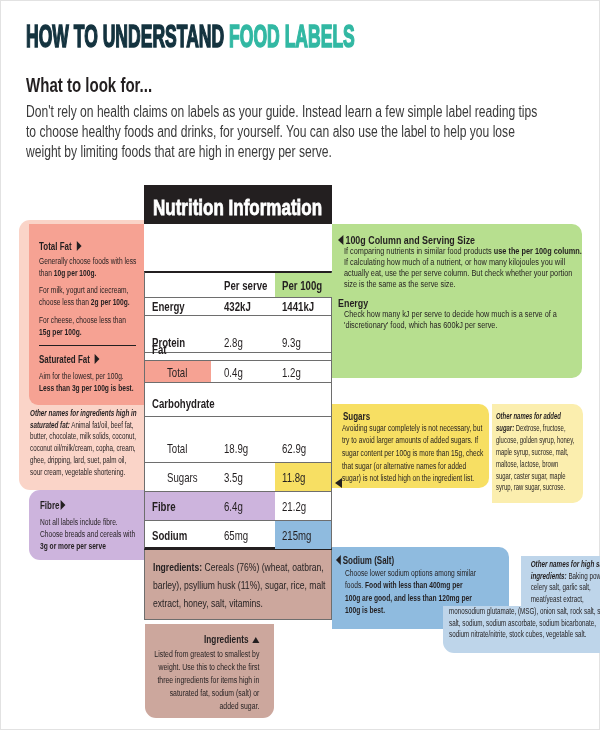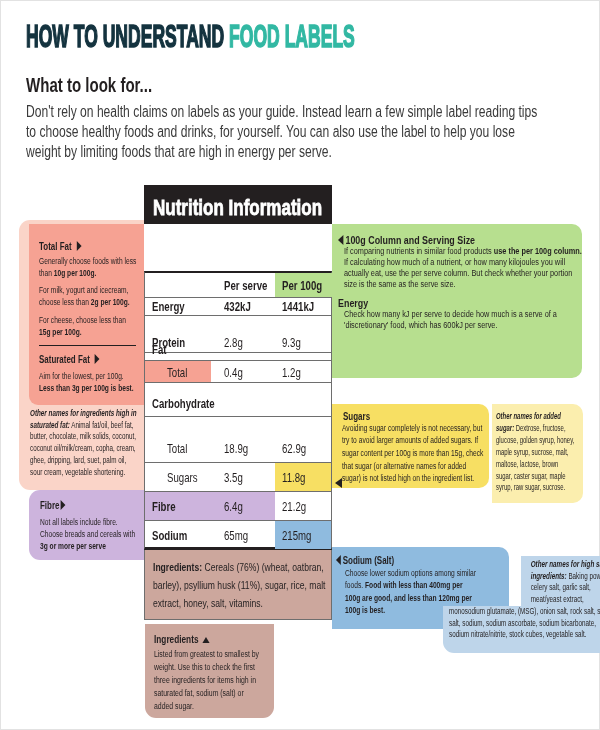--- a/index.html
+++ b/index.html
@@ -68,21 +68,21 @@
   
   .leftfatwrap{position:absolute;left:19px;top:220px;width:125px;height:270px;background:#fad4c8;
                border-radius:11px 0 0 11px;box-sizing:border-box;}
   .leftfat{position:absolute;left:29px;top:224px;width:115px;height:181px;background:#f6a293;
            border-radius:0 0 0 9px;box-sizing:border-box;}
   .othersat{position:absolute;left:19px;top:408px;width:125px;box-sizing:border-box;}
   .sep{height:0;border-top:1px solid #231f20;}
   .fibrebox{position:absolute;left:29px;top:490px;width:115px;height:70px;background:#cdb4dd;
             border-radius:11px 0 0 11px;box-sizing:border-box;}
   .ingcall{position:absolute;left:145px;top:624px;width:129px;height:94px;background:#cca79d;
-           border-radius:0 0 11px 11px;box-sizing:border-box;}
+           border-radius:0 0 11px 11px;box-sizing:border-box;text-align:right;}
   
   .greenbox{position:absolute;left:332px;top:224px;width:250px;height:154px;background:#b7df8f;
             border-radius:0 10px 10px 0;box-sizing:border-box;}
   .sugbox{position:absolute;left:332px;top:404px;width:157px;height:84px;background:#f7df63;
           border-radius:0 10px 10px 0;box-sizing:border-box;}
   .sugother{position:absolute;left:492px;top:404px;width:91px;height:99px;background:#fbeeae;
             border-radius:0 10px 10px 0;box-sizing:border-box;}
   .sodbox{position:absolute;left:332px;top:547px;width:177px;height:82px;background:#8fbbdf;
           border-radius:0 10px 10px 0;box-sizing:border-box;}
   .sodother{position:absolute;left:411px;top:556px;width:172px;height:97px;margin-left:32px;}

